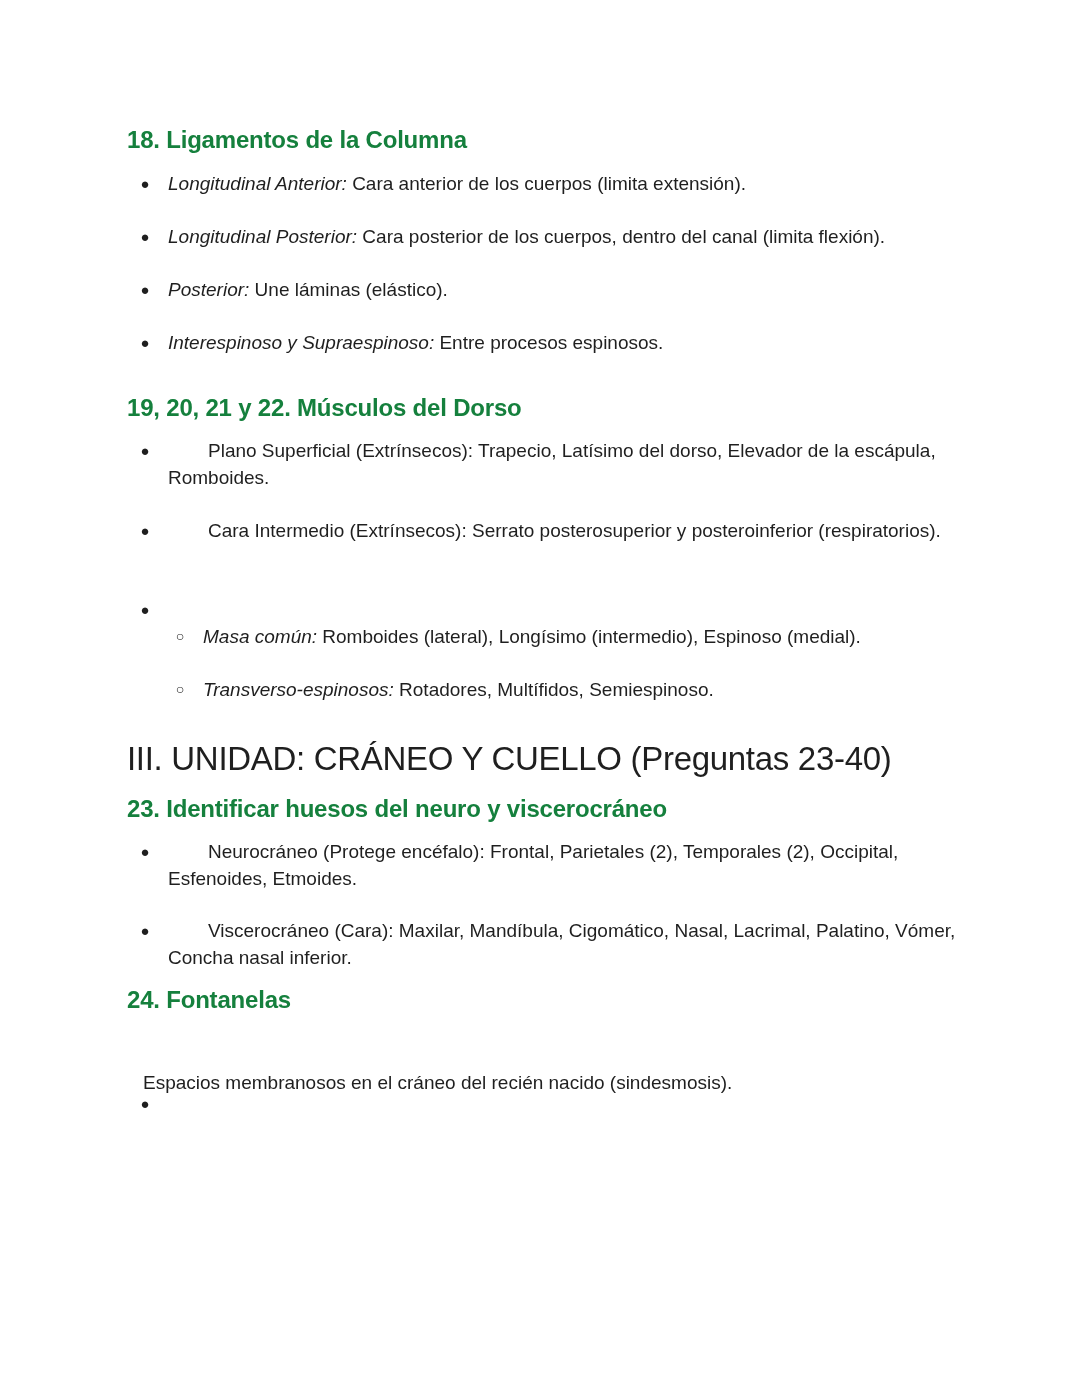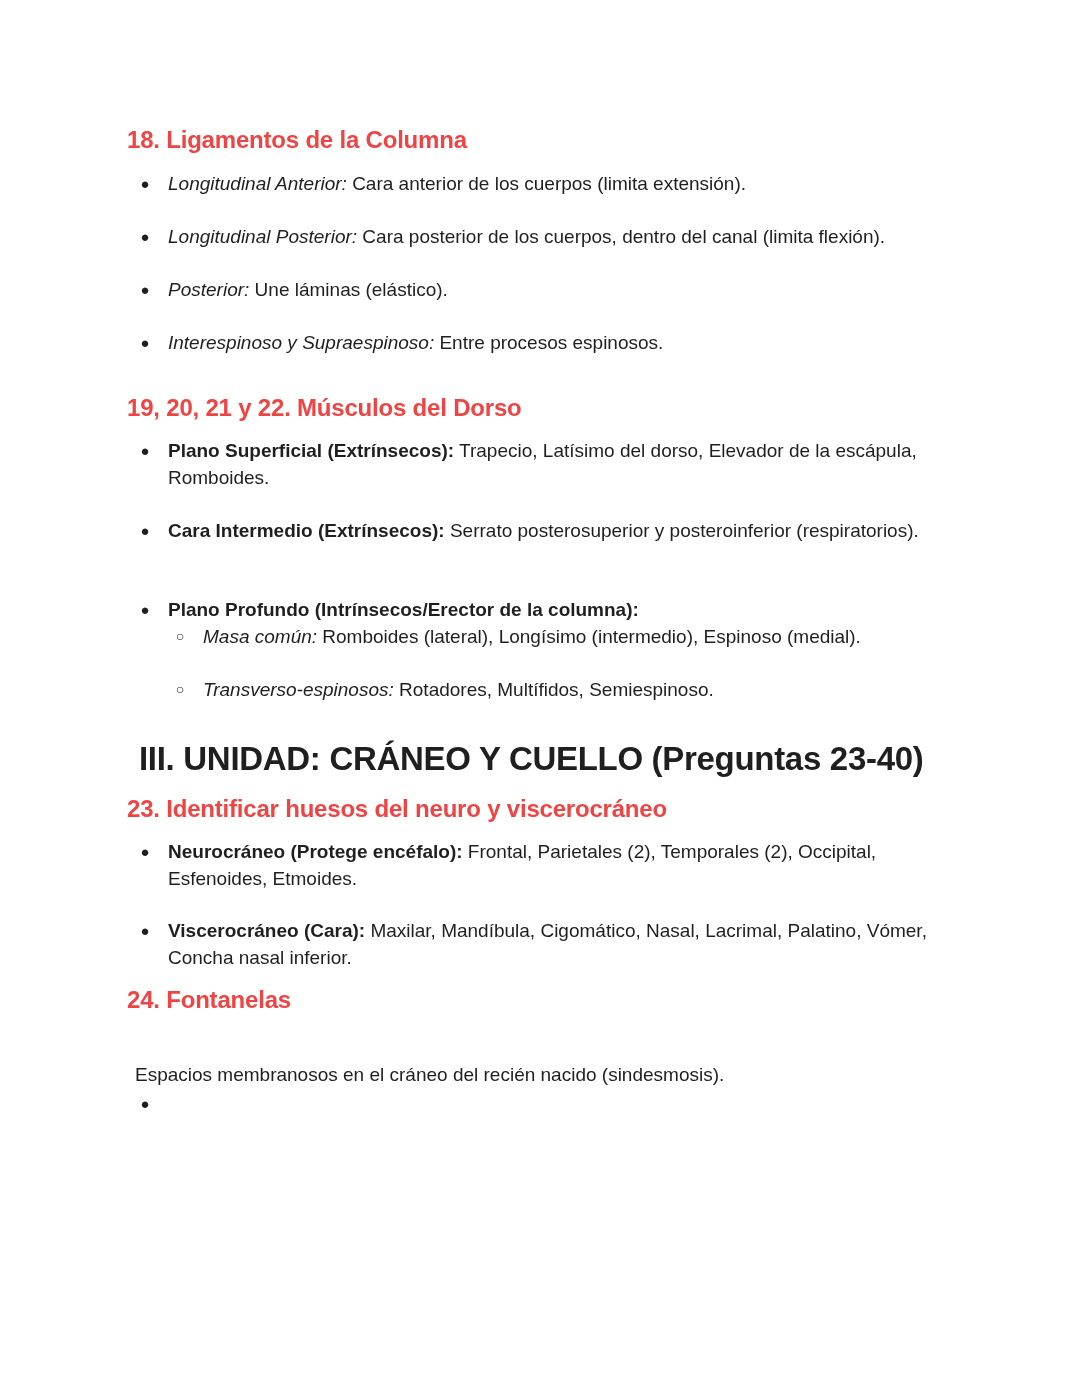--- a/index.html
+++ b/index.html
@@ -3,41 +3,41 @@
   <meta charset="utf-8">
   <style>
     html, body { margin: 0; padding: 0; background: #ffffff; }
     body {
       width: 1080px; height: 1397px; overflow: hidden; position: relative;
       font-family: "Liberation Sans", sans-serif; color: #1f1f1f;
     }
     .page { position: absolute; left: 127px; top: 0; width: 840px; }
     .h2 {
       position: absolute; left: 0; margin: 0;
-      font-size: 24px; font-weight: bold; color: #ef4444; letter-spacing: -0.2px;
+      font-size: 24px; font-weight: bold; color: #15803d; letter-spacing: -0.2px;
       white-space: nowrap;
     }
     .h1 {
-      position: absolute; left: 12px; margin: 0;
-      font-size: 33px; font-weight: bold; color: #1f1f1f; letter-spacing: -0.3px;
+      position: absolute; left: 0; margin: 0;
+      font-size: 33px; font-weight: normal; color: #1f1f1f; letter-spacing: -0.3px;
       white-space: nowrap;
     }
     .para {
-      position: absolute; left: 0; margin: 8px; font-size: 19px; line-height: 27px;
+      position: absolute; left: 0; margin: 16px; font-size: 19px; line-height: 27px;
     }
     .li {
       position: absolute; left: 41px; width: 790px; font-size: 19px; line-height: 27px;
     }
     .li .bullet {
       position: absolute; left: -30px; top: 0; width: 14px; text-align: center; font-size: 15px;
     }
     .li2 { left: 76px; width: 760px; }
     .li2 .bullet { left: -30px; font-size: 14px; }
     .it { font-style: italic; margin-top: 20px; }
-    .b { font-weight: bold; }
+    .b { font-weight: normal; margin-left: 40px; }
   </style>
 </head>
 <body>
 
 <div class="page">
 
   <h2 class="h2" style="top:126px">18. Ligamentos de la Columna</h2>
   <div class="li" style="top:170px">
     <span class="bullet">●</span>
     <span class="it">Longitudinal Anterior:</span><span> Cara anterior de los cuerpos (limita extensión).</span>
@@ -59,21 +59,21 @@
   <div class="li" style="top:437px">
     <span class="bullet">●</span>
     <span class="b">Plano Superficial (Extrínsecos):</span><span> Trapecio, Latísimo del dorso, Elevador de la escápula, Romboides.</span>
   </div>
   <div class="li" style="top:517px">
     <span class="bullet">●</span>
     <span class="b">Cara Intermedio (Extrínsecos):</span><span> Serrato posterosuperior y posteroinferior (respiratorios).</span>
   </div>
   <div class="li" style="top:596px">
     <span class="bullet">●</span>
-    <span class="b">Plano Profundo (Intrínsecos/Erector de la columna):</span><span></span>
+    <span></span>
   </div>
   <div class="li li2" style="top:623px">
     <span class="bullet">○</span>
     <span class="it">Masa común:</span><span> Romboides (lateral), Longísimo (intermedio), Espinoso (medial).</span>
   </div>
   <div class="li li2" style="top:676px">
     <span class="bullet">○</span>
     <span class="it">Transverso-espinosos:</span><span> Rotadores, Multífidos, Semiespinoso.</span>
   </div>
 

